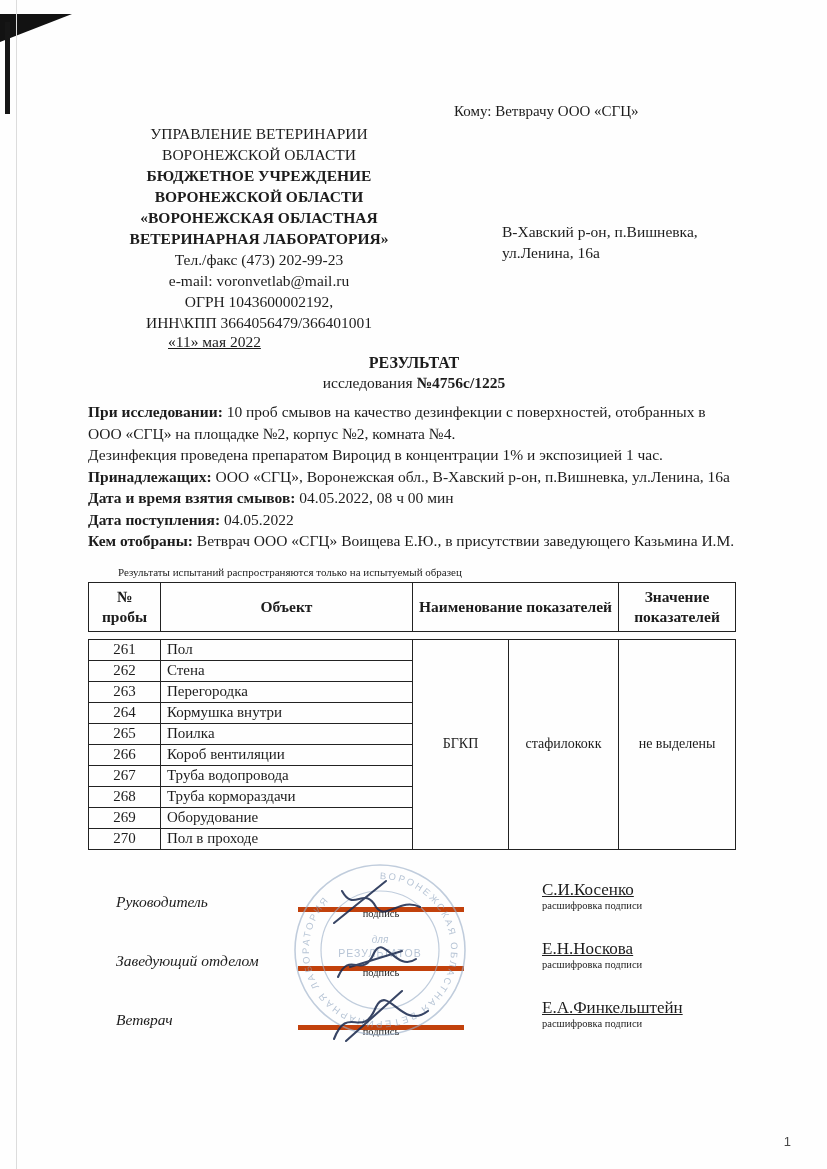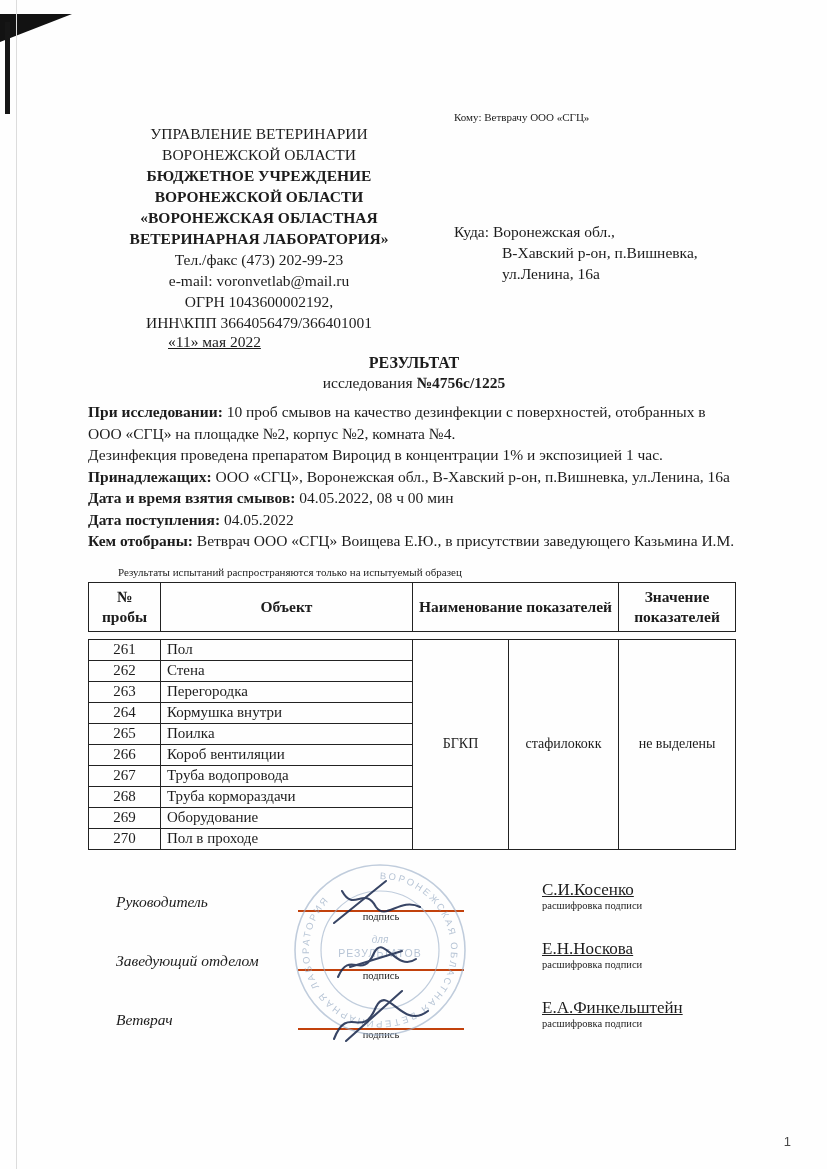--- a/index.html
+++ b/index.html
@@ -6,21 +6,21 @@
   .page{
     position:relative;width:827px;height:1169px;margin:0 auto;
     background:#fefefe;color:#1c1c1c;overflow:hidden;
     font-family:"Liberation Serif","DejaVu Serif",serif;
   }
   .content{position:absolute;left:88px;top:95px;width:652px;}
   
   .header{position:relative;height:258px;}
   .org{position:absolute;left:0;top:0;width:342px;text-align:center;font-size:15.5px;line-height:21px;margin-top:28px;}
   .org .b{font-weight:bold;}
-  .to-block{position:absolute;left:366px;top:12px;width:290px;font-size:11px;line-height:21px;}
+  .to-block{position:absolute;left:366px;top:6px;width:290px;font-size:15px;line-height:21px;}
   .where-block{position:absolute;left:366px;top:126px;width:290px;font-size:15.5px;line-height:21px;}
   .where-block .ind{padding-left:48px;}
   .doc-date{position:absolute;left:80px;top:238px;font-size:15.5px;text-decoration:underline;}
   
   .title-block{text-align:center;line-height:20px;}
   .title-main{font-weight:bold;font-size:16px;}
   .title-sub{font-size:15.5px;}
   .title-sub .b{font-weight:bold;}
   
   .bodytext{margin-top:8px;font-size:15.5px;line-height:21.5px;}
@@ -32,21 +32,21 @@
   table.tbl td,table.tbl th{border:1.5px solid #222;padding:0 6px;overflow:hidden;}
   table.hdr{margin-bottom:7px;}
   table.hdr th{font-weight:bold;text-align:center;font-size:15.5px;height:48px;line-height:20px;vertical-align:middle;}
   table.bodytbl td{height:20px;vertical-align:middle;}
   .c{text-align:center;}
   .merged{text-align:center;font-size:14px;vertical-align:middle;}
   
   .sigs{margin-top:30px;margin-left:28px;}
   .sig-row{display:flex;align-items:flex-end;margin-bottom:27px;}
   .sig-role{width:182px;font-size:15.5px;line-height:20px;font-style:italic;}
-  .sig-line{position:relative;width:166px;height:20px;border-bottom:2px solid #c2410c;margin-right:78px;}
+  .sig-line{position:relative;width:166px;height:20px;border-bottom:5px solid #c2410c;margin-right:78px;}
   .sig-line .cap{position:absolute;top:21px;left:0;right:0;text-align:center;font-size:10.5px;line-height:12px;}
   .sig-nameblock{display:flex;flex-direction:column;}
   .sig-name{font-size:17px;line-height:19px;text-decoration:underline;}
   .sig-namecap{font-size:10.5px;line-height:13px;}
   
   .overlay{position:absolute;left:250px;top:855px;width:250px;height:200px;pointer-events:none;}
   
   .art-corner{position:absolute;left:0;top:14px;width:72px;height:28px;background:#121212;clip-path:polygon(0 0,100% 0,0 100%);}
   .art-edge{position:absolute;left:5px;top:22px;width:5px;height:92px;background:#161616;}
   .art-grayline{position:absolute;left:16px;top:0;width:1px;height:100%;background:#dcdcdc;}
@@ -71,21 +71,20 @@
         <div class="b">ВОРОНЕЖСКОЙ ОБЛАСТИ</div>
         <div class="b">«ВОРОНЕЖСКАЯ ОБЛАСТНАЯ</div>
         <div class="b">ВЕТЕРИНАРНАЯ ЛАБОРАТОРИЯ»</div>
         <div>Тел./факс (473) 202-99-23</div>
         <div>e-mail: voronvetlab@mail.ru</div>
         <div>ОГРН 1043600002192,</div>
         <div>ИНН\КПП 3664056479/366401001</div>
       </div>
       <div class="to-block">Кому: Ветврачу ООО «СГЦ»</div>
       <div class="where-block">
-        <div>Куда: Воронежская обл.,</div>
         <div class="ind">В-Хавский р-он, п.Вишневка,</div>
         <div class="ind">ул.Ленина, 16а</div>
       </div>
       <div class="doc-date">«11» мая 2022</div>
     </div>
 
     <div class="title-block">
       <div class="title-main">РЕЗУЛЬТАТ</div>
       <div class="title-sub"><span>исследования </span><span class="b">№4756с/1225</span></div>
     </div>

